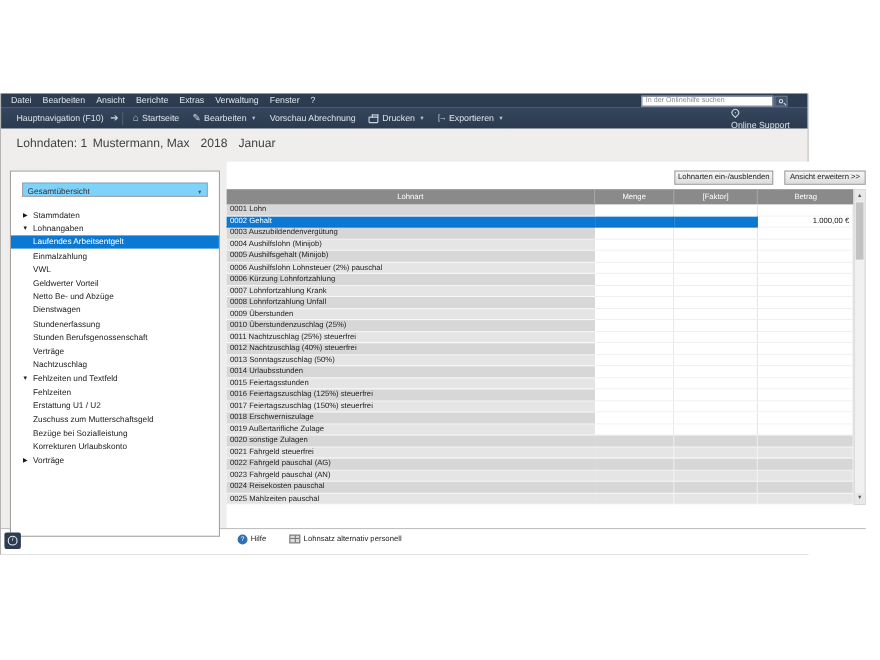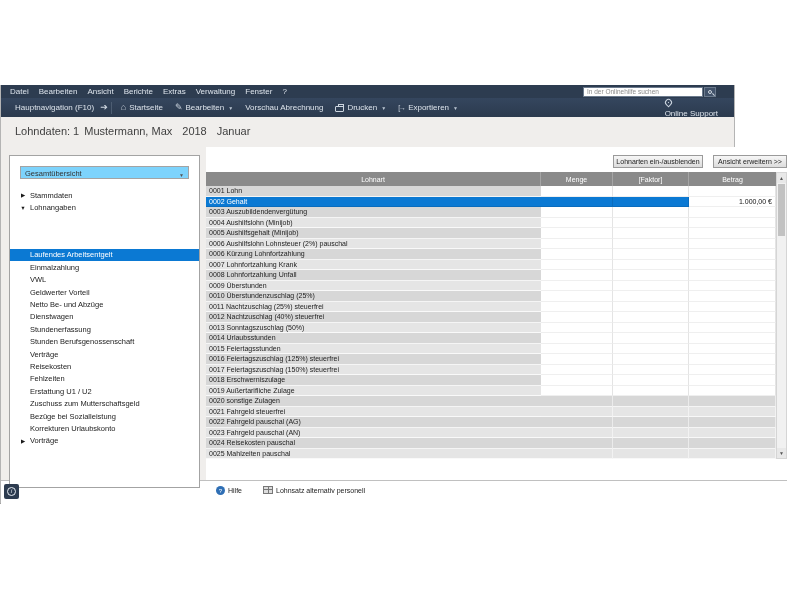--- a/index.html
+++ b/index.html
@@ -55,21 +55,21 @@
   .sidebar { position:absolute; left:8px; top:38px; width:191px; height:333px;
              background:#fff; border:1px solid #a3a3a3; z-index:2; }
   .viewsel { margin:10px; height:13px; border:1px solid #a3a3a3; background:#7dd3fc;
              font-size:7.5px; display:flex; align-items:flex-end; padding:0 4px; color:#333; cursor:default; }
   .viewsel .caret { margin-left:auto; font-size:5px; color:#555; }
   .tree { margin-top:4px; }
   .titem { height:12.4px; display:flex; align-items:center; font-size:7.5px; color:#222;
            padding-left:8px; white-space:nowrap; overflow:hidden; cursor:default; }
   .titem .arrow { width:10px; font-size:5.5px; color:#1a1a1a; text-align:center; flex:none; }
   .titem .tlabel { padding-left:2px; }
-  .titem.sel { background:#0b79d3; color:#fff;margin-top:35px; }
+  .titem.sel { background:#0b79d3; color:#fff; }
   .titem.sel .arrow { color:#fff; }
 
   
   .main { position:absolute; left:205px; top:30px; width:581px; height:333px; background:#fff; }
   .btn { position:absolute; height:13px; font-size:7px; color:#222;
          background:linear-gradient(#f7f7f7,#dcdcdc); border:1px solid #9a9a9a;
          display:flex; align-items:center; justify-content:center; white-space:nowrap; cursor:default; }
   .btn1 { left:407px; top:8px; width:90px; }
   .btn2 { left:507px; top:8px; width:74px; }
 
@@ -233,21 +233,25 @@
             <div class="titem">
               <span class="arrow"></span>
               <span class="tlabel">Stunden Berufsgenossenschaft</span>
             </div>
             <div class="titem">
               <span class="arrow"></span>
               <span class="tlabel">Verträge</span>
             </div>
             <div class="titem">
               <span class="arrow"></span>
-              <span class="tlabel">Reisekosten</span>
+              <span class="tlabel">Nachtzuschlag</span>
+            </div>
+            <div class="titem">
+              <span class="arrow">▼</span>
+              <span class="tlabel">Fehlzeiten und Textfeld</span>
             </div>
             <div class="titem">
               <span class="arrow"></span>
               <span class="tlabel">Fehlzeiten</span>
             </div>
             <div class="titem">
               <span class="arrow"></span>
               <span class="tlabel">Erstattung U1 / U2</span>
             </div>
             <div class="titem">

